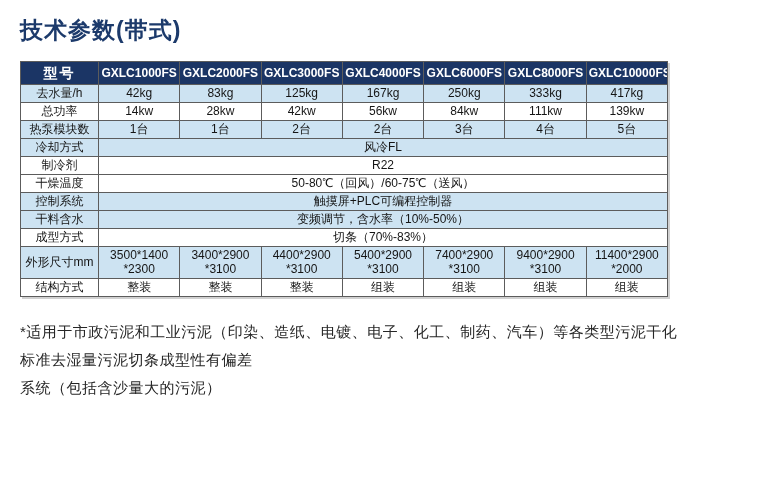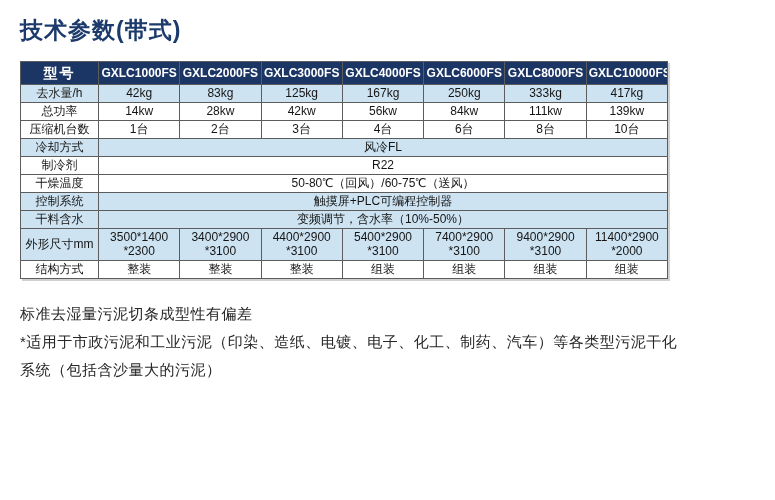--- a/index.html
+++ b/index.html
@@ -101,49 +101,53 @@
         <tr>
           <td>总功率</td>
           <td>14kw</td>
           <td>28kw</td>
           <td>42kw</td>
           <td>56kw</td>
           <td>84kw</td>
           <td>111kw</td>
           <td>139kw</td>
         </tr>
-        <tr>
-          <td>压缩机台数</td>
+        <tr class="alt">
+          <td>热泵模块数</td>
           <td>1台</td>
+          <td>1台</td>
+          <td>2台</td>
           <td>2台</td>
           <td>3台</td>
           <td>4台</td>
-          <td>6台</td>
-          <td>8台</td>
-          <td>10台</td>
+          <td>5台</td>
         </tr>
         <tr class="alt">
           <td>冷却方式</td>
           <td colspan="7">风冷FL</td>
         </tr>
         <tr>
           <td>制冷剂</td>
           <td colspan="7">R22</td>
         </tr>
         <tr>
           <td>干燥温度</td>
           <td colspan="7">50-80℃（回风）/60-75℃（送风）</td>
         </tr>
         <tr class="alt">
           <td>控制系统</td>
           <td colspan="7">触摸屏+PLC可编程控制器</td>
         </tr>
         <tr class="alt">
           <td>干料含水</td>
           <td colspan="7">变频调节，含水率（10%-50%）</td>
+        </tr>
+        <tr>
+          <td>成型方式</td>
+          <td colspan="7">切条（70%-83%）</td>
         </tr>
         <tr class="alt">
           <td>外形尺寸mm</td>
           <td>3500*1400
 *2300</td>
           <td>3400*2900
 *3100</td>
           <td>4400*2900
 *3100</td>
           <td>5400*2900
@@ -162,17 +166,17 @@
           <td>整装</td>
           <td>组装</td>
           <td>组装</td>
           <td>组装</td>
           <td>组装</td>
         </tr>
       </tbody>
   </table>
 
   <div class="notes">
+    <p>*适用于市政污泥和工业污泥（印染、造纸、电镀、电子、化工、制药、汽车）等各类型污泥干化</p>
     <p>标准去湿量污泥切条成型性有偏差</p>
-    <p>*适用于市政污泥和工业污泥（印染、造纸、电镀、电子、化工、制药、汽车）等各类型污泥干化</p>
     <p>系统（包括含沙量大的污泥）</p>
   </div>
 </div>
 
 </body></html>

